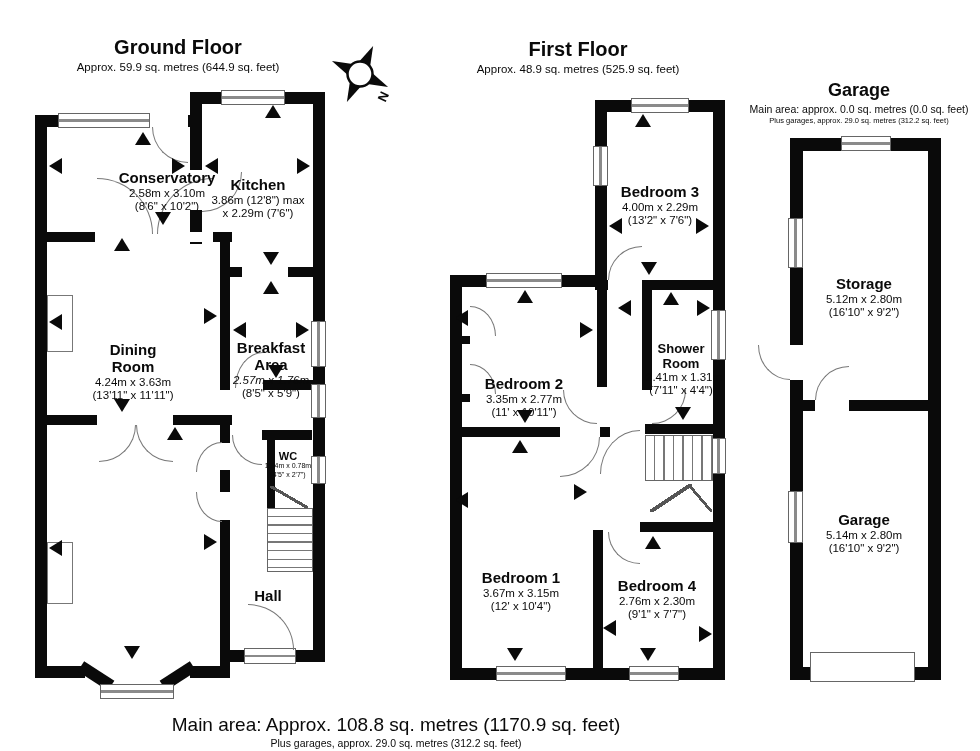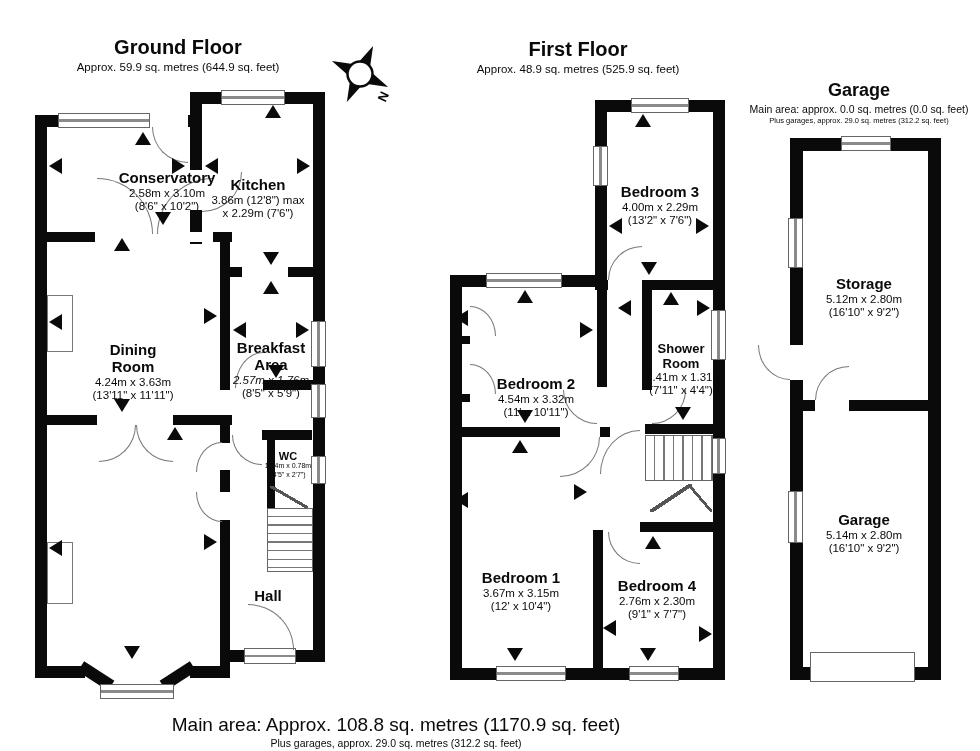--- a/index.html
+++ b/index.html
@@ -236,23 +236,23 @@
   <i class="tri tu" style="left:645px;top:536px;"></i>
   <i class="tri td" style="left:640px;top:648px;"></i>
   <i class="tri tl" style="left:603px;top:620px;"></i>
   <i class="tri tr" style="left:699px;top:626px;"></i>
 
   <div class="room-label" style="left:660px;top:184px;">
     <div class="nm">Bedroom 3</div>
     <div class="dm">4.00m x 2.29m</div>
     <div class="dm">(13'2" x 7'6")</div>
   </div>
-  <div class="room-label" style="left:524px;top:376px;margin-left:12px;">
+  <div class="room-label" style="left:524px;top:376px;">
     <div class="nm">Bedroom 2</div>
-    <div class="dm">4.54m x 3.32m</div>
+    <div class="dm">3.35m x 2.77m</div>
     <div class="dm">(11' x 10'11")</div>
   </div>
   <div class="room-label wrap" style="left:681px;top:342px;width:70px;">
     <div class="nm mid">Shower Room</div>
     <div class="dm" style="white-space:nowrap;">2.41m x 1.31m</div>
     <div class="dm" style="white-space:nowrap;">(7'11" x 4'4")</div>
   </div>
   <div class="room-label" style="left:521px;top:570px;">
     <div class="nm">Bedroom 1</div>
     <div class="dm">3.67m x 3.15m</div>

